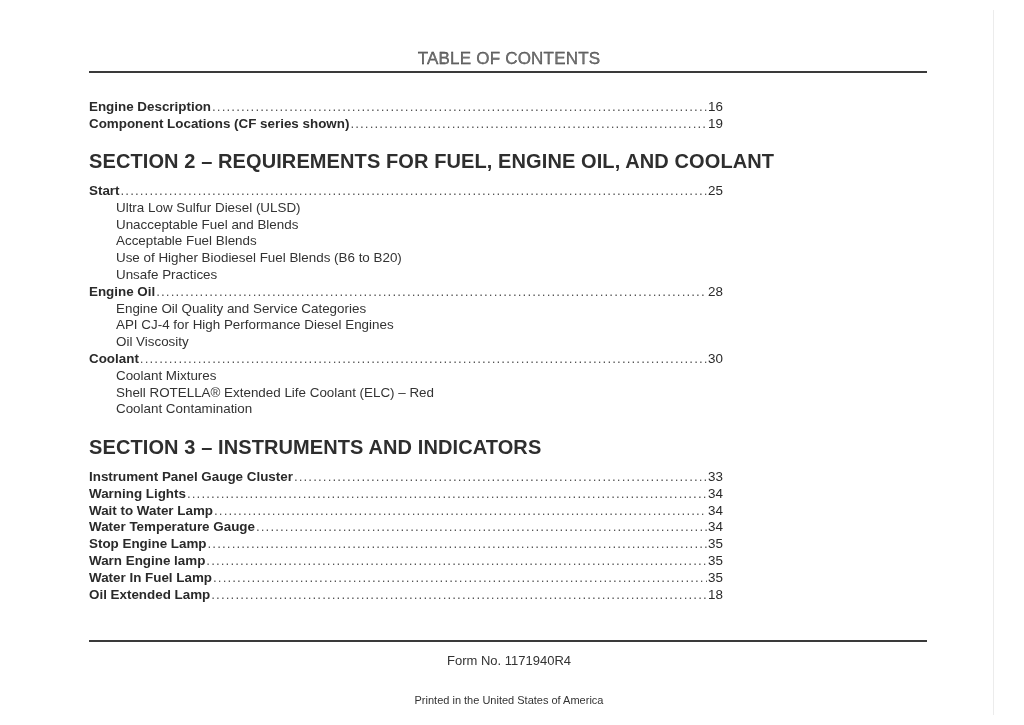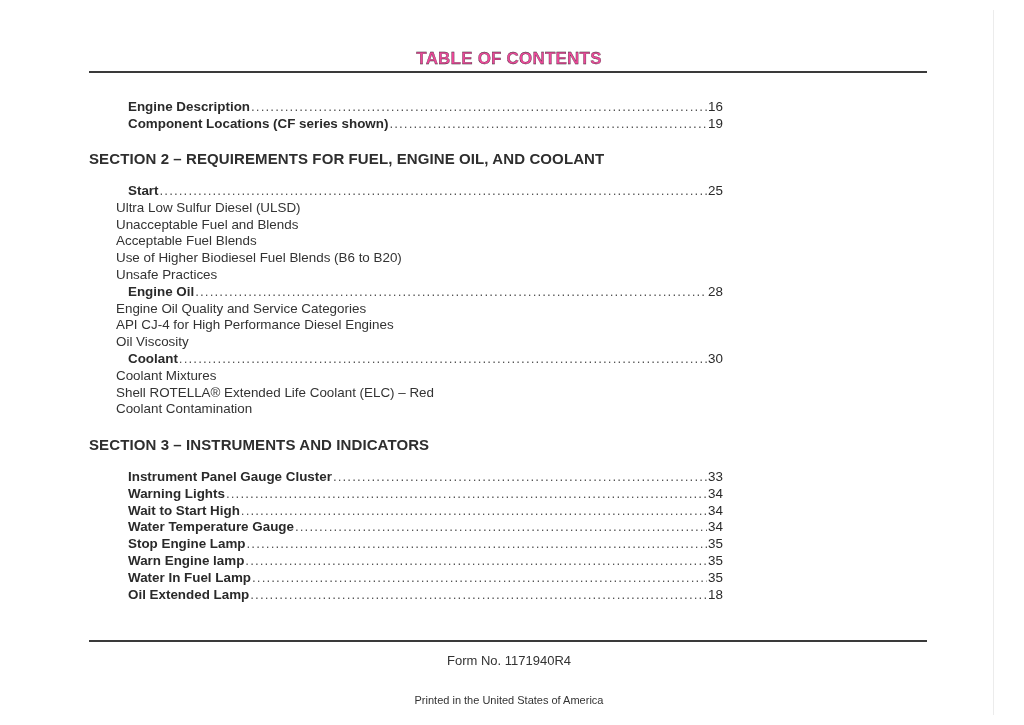--- a/index.html
+++ b/index.html
@@ -23,23 +23,23 @@
       height: 705px;
       background: #ececec;
     }
     .doc-title {
       position: absolute;
       left: 0;
       width: 1018px;
       top: 38px;
       text-align: center;
       font-size: 17px;
-      font-weight: bold;
+      font-weight: normal;
       letter-spacing: 0.2px;
-      color: #ec4899;
+      color: #737373;
       -webkit-text-stroke: 0.3px #2b2b2b;
     }
     .rule {
       position: absolute;
       left: 89px;
       width: 838px;
       height: 2px;
       background: #3a3a3a;
     }
     .rule.top { top: 71px; }
@@ -56,21 +56,20 @@
       height: 16.8px;
       font-size: 13.4px;
       line-height: 16.8px;
       white-space: nowrap;
       overflow: hidden;
       color: #333;
     }
     .toc-row.main {
       font-weight: bold;
       color: #2a2a2a;
-      margin-left: 39px;
     }
     .toc-row.sub {
       padding-left: 26px;
       font-weight: normal;
       flex-direction: column;
     }
     .toc-row .label {
       flex: 0 0 auto;
     }
     .toc-row .leader {
@@ -85,21 +84,21 @@
       content: "....................................................................................................................................................................................................................................";
     }
     .toc-row .page {
       flex: 0 0 auto;
       font-weight: normal;
       text-align: right;
     }
     .section-heading {
       position: absolute;
       left: 89px;
-      font-size: 15px;
+      font-size: 20px;
       font-weight: bold;
       color: #2e2e2e;
       white-space: nowrap;
       letter-spacing: 0.1px;
     }
     .footer-form {
       position: absolute;
       left: 0;
       width: 1018px;
       top: 653px;
@@ -218,21 +217,21 @@
     <span class="label">Instrument Panel Gauge Cluster</span>
     <span class="leader"></span>
     <span class="page">33</span>
   </div>
   <div class="toc-row main">
     <span class="label">Warning Lights</span>
     <span class="leader"></span>
     <span class="page">34</span>
   </div>
   <div class="toc-row main">
-    <span class="label">Wait to Start High</span>
+    <span class="label">Wait to Water Lamp</span>
     <span class="leader"></span>
     <span class="page">34</span>
   </div>
   <div class="toc-row main">
     <span class="label">Water Temperature Gauge</span>
     <span class="leader"></span>
     <span class="page">34</span>
   </div>
   <div class="toc-row main">
     <span class="label">Stop Engine Lamp</span>

